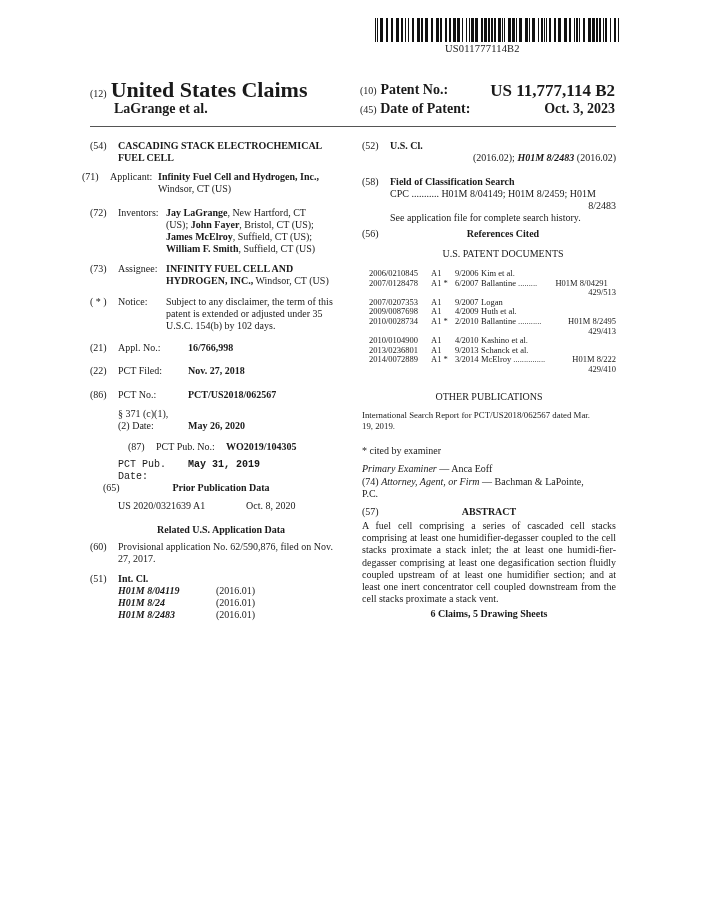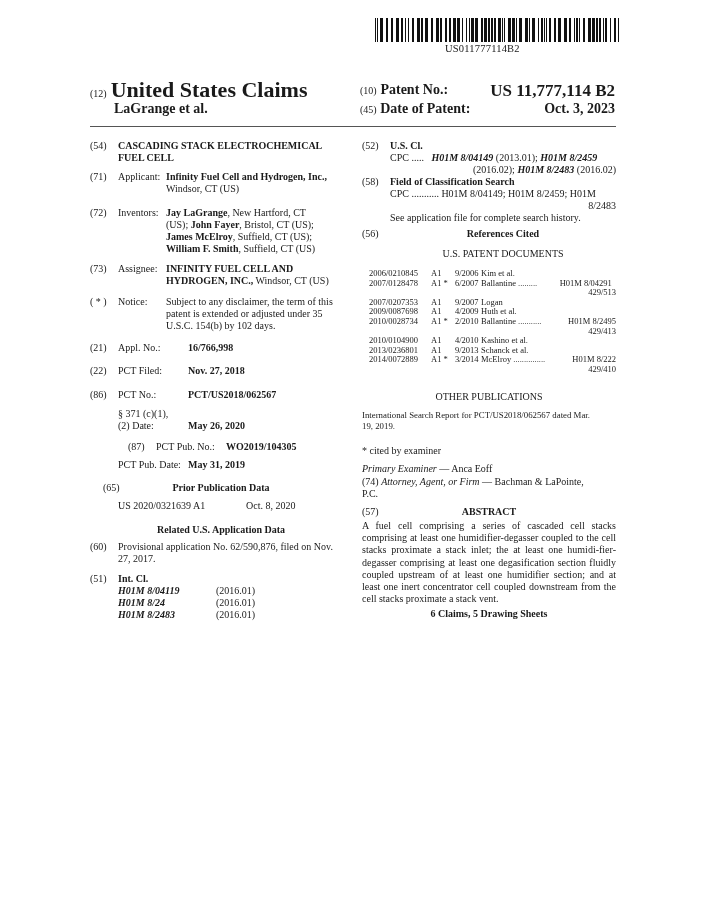--- a/index.html
+++ b/index.html
@@ -115,21 +115,21 @@
 <div class="col">
 
   <div class="row" style="left:90px;top:140px;">
     <span class="code">(54)</span>
     <div class="b">
       <div>CASCADING STACK ELECTROCHEMICAL</div>
       <div>FUEL CELL</div>
     </div>
   </div>
 
-  <div class="row" style="left:90px;top:171px;">
+  <div class="row" style="left:82px;top:171px;">
     <span class="code">(71)</span>
     <span class="lbl" style="width:48px;">Applicant:</span>
     <div>
       <div class="b">Infinity Fuel Cell and Hydrogen, Inc.,</div>
       <div>Windsor, CT (US)</div>
     </div>
   </div>
 
   <div class="row" style="left:90px;top:207px;">
     <span class="code">(72)</span>
@@ -182,21 +182,21 @@
   <div class="row" style="left:118px;top:420px;">
     <span class="lbl" style="width:70px;">(2) Date:</span>
     <b>May 26, 2020</b>
   </div>
 
   <div class="row" style="left:90px;top:441px;padding-left:38px;">
     <span class="code">(87)</span>
     <span class="lbl" style="width:70px;">PCT Pub. No.:</span>
     <b>WO2019/104305</b>
   </div>
-  <div class="row" style="left:118px;top:459px;">
+  <div class="row" style="left:118px;top:459px;font-family:Liberation Mono, monospace;">
     <span class="lbl" style="width:70px;">PCT Pub. Date:</span>
     <b>May 31, 2019</b>
   </div>
 
   <div class="abs" style="left:90px;top:482px;margin-left:13px;">(65)</div>
   <div class="abs b center" style="left:118px;top:482px;width:206px;">Prior Publication Data</div>
   <div class="row" style="left:118px;top:500px;gap:30px;">
     <span style="width:98px;">US 2020/0321639 A1</span>
     <span>Oct. 8, 2020</span>
   </div>
@@ -229,21 +229,20 @@
     </div>
   </div>
 </div>
 
 <div class="col">
 
   <div class="row" style="left:362px;top:140px;">
     <span class="code">(52)</span>
     <div style="width:226px;">
       <div class="b">U.S. Cl.</div>
-      <div style="white-space:nowrap;"><span>CPC .....</span>&nbsp;&nbsp;&nbsp;<span class="bi">H01M 8/04149</span><span> (2013.01); </span><span class="bi">H01M 8/2459</span></div>
       <div style="text-align:right;"><span>(2016.02); </span><span class="bi">H01M 8/2483</span><span> (2016.02)</span></div>
     </div>
   </div>
 
   <div class="row" style="left:362px;top:176px;">
     <span class="code">(58)</span>
     <div style="width:226px;">
       <div class="b">Field of Classification Search</div>
       <div style="white-space:nowrap;">CPC ........... H01M 8/04149; H01M 8/2459; H01M</div>
       <div style="text-align:right;">8/2483</div>
@@ -262,21 +261,21 @@
           <td style="width: 24px;">A1</td>
           <td style="width: 26px;">9/2006</td>
           <td>Kim et al.</td>
           <td style="text-align: right;"></td>
         </tr>
         <tr>
           <td style="width: 62px;">2007/0128478</td>
           <td style="width: 24px;">A1 *</td>
           <td style="width: 26px;">6/2007</td>
           <td>Ballantine .........</td>
-          <td style="text-align: center;">H01M 8/04291</td>
+          <td style="text-align: left;">H01M 8/04291</td>
         </tr>
         <tr>
           <td colspan="5" style="text-align: right;">429/513</td>
         </tr>
         <tr>
           <td style="width: 62px;">2007/0207353</td>
           <td style="width: 24px;">A1</td>
           <td style="width: 26px;">9/2007</td>
           <td>Logan</td>
           <td style="text-align: right;"></td>

